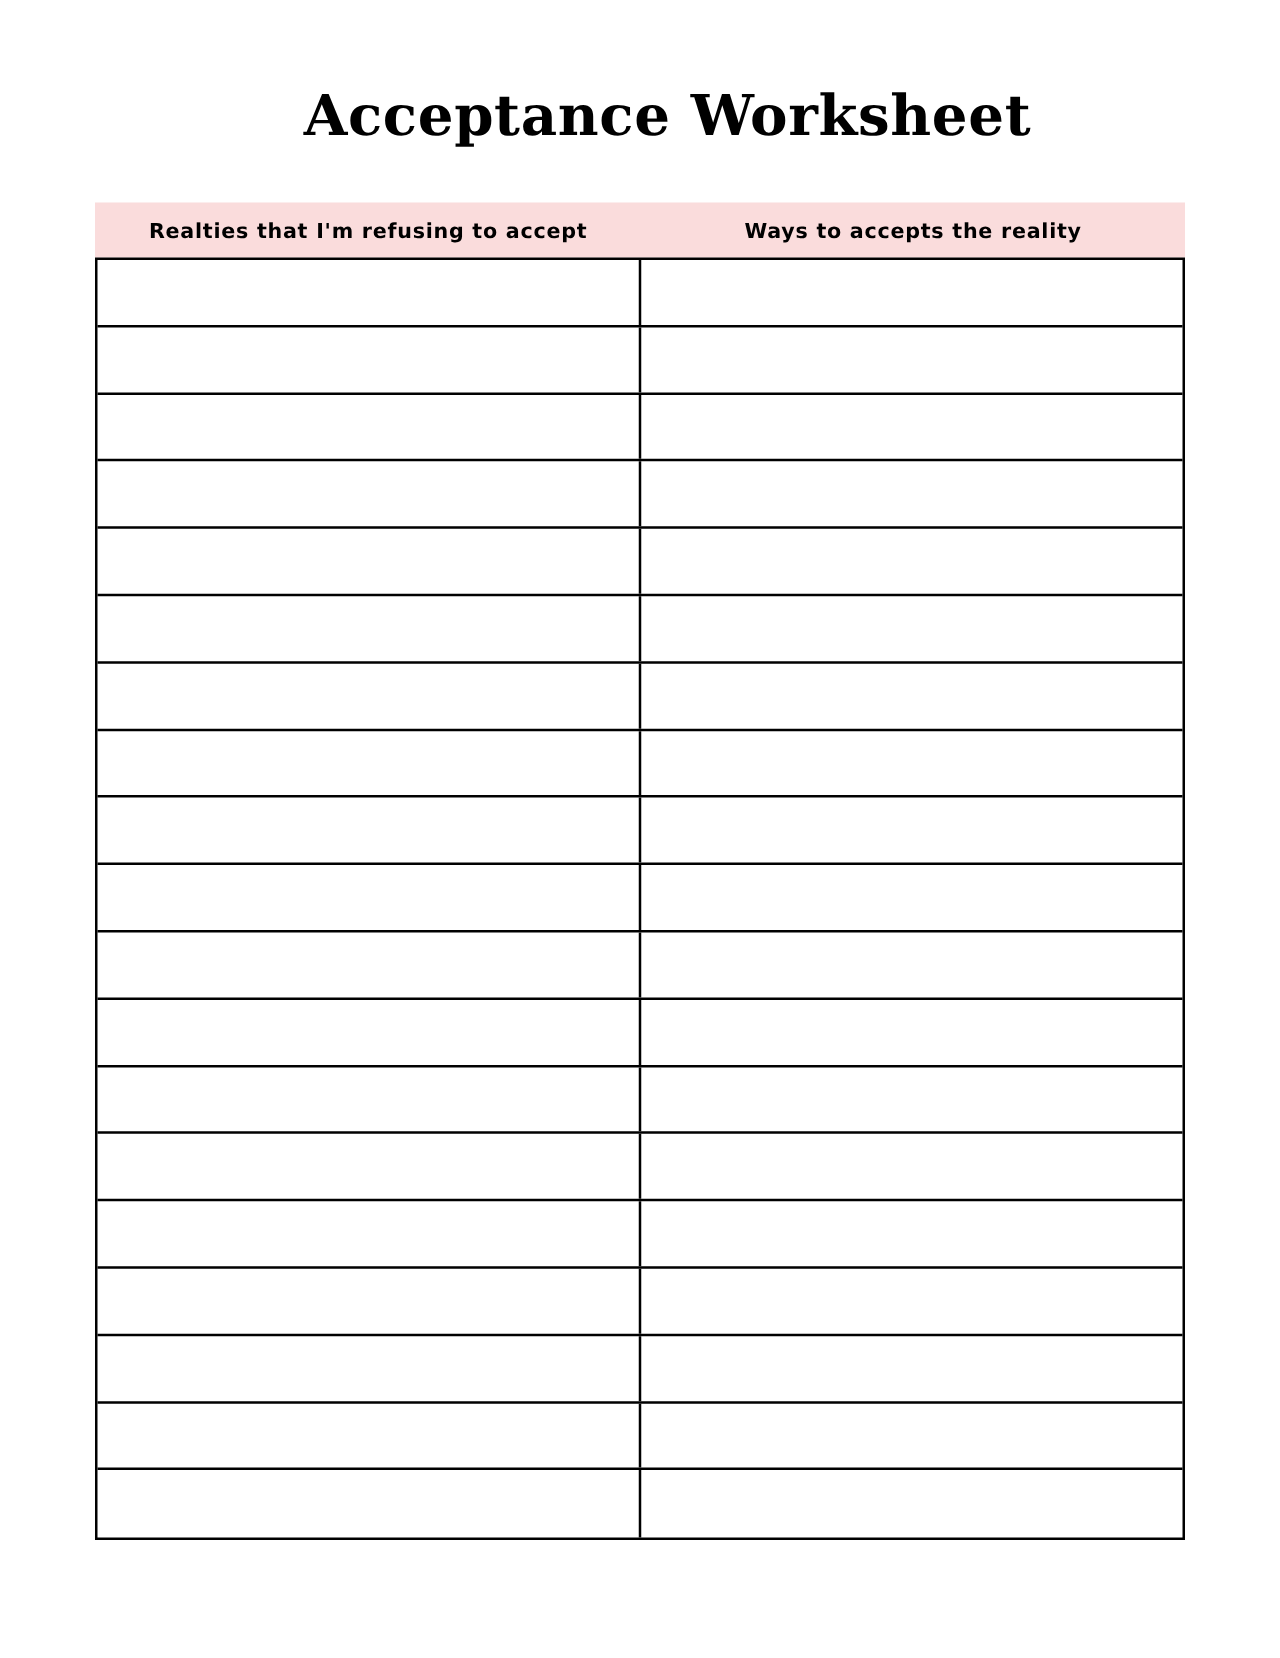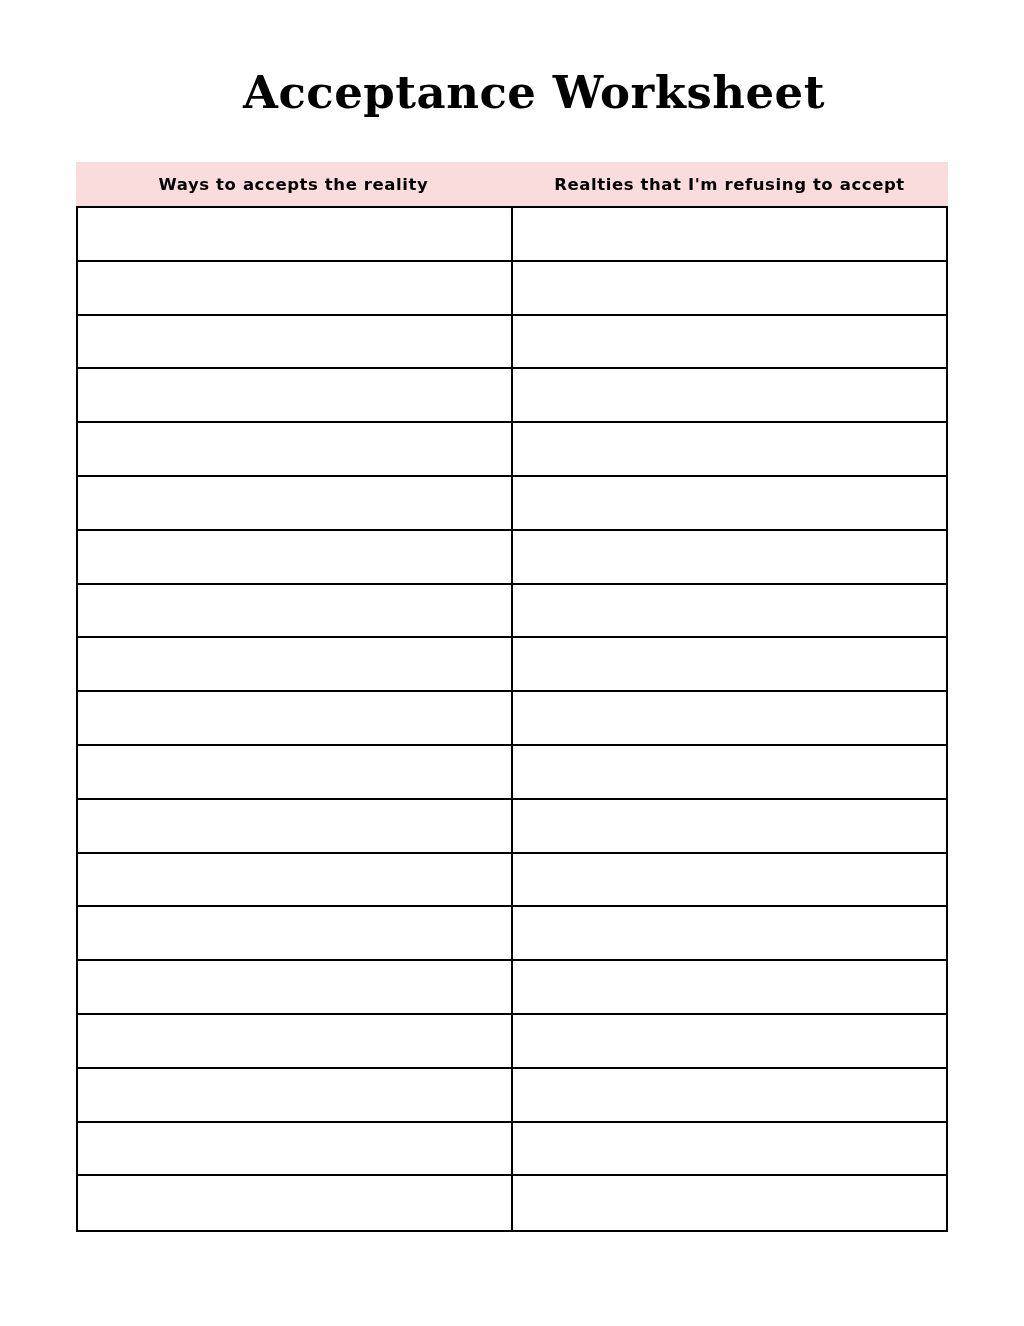--- a/index.html
+++ b/index.html
@@ -97,22 +97,22 @@
 </head>
 <body>
 
 <div class="page">
 
   <div class="worksheet-title">Acceptance Worksheet</div>
 
   <div class="table-wrap">
 
     <div class="header-row">
+      <div class="header-cell left">Realties that I'm refusing to accept</div>
       <div class="header-cell right">Ways to accepts the reality</div>
-      <div class="header-cell left">Realties that I'm refusing to accept</div>
     </div>
 
     <div class="grid">
       <div class="grid-row">
         <div class="cell left"></div>
         <div class="cell right"></div>
       </div>
       <div class="grid-row">
         <div class="cell left"></div>
         <div class="cell right"></div>

